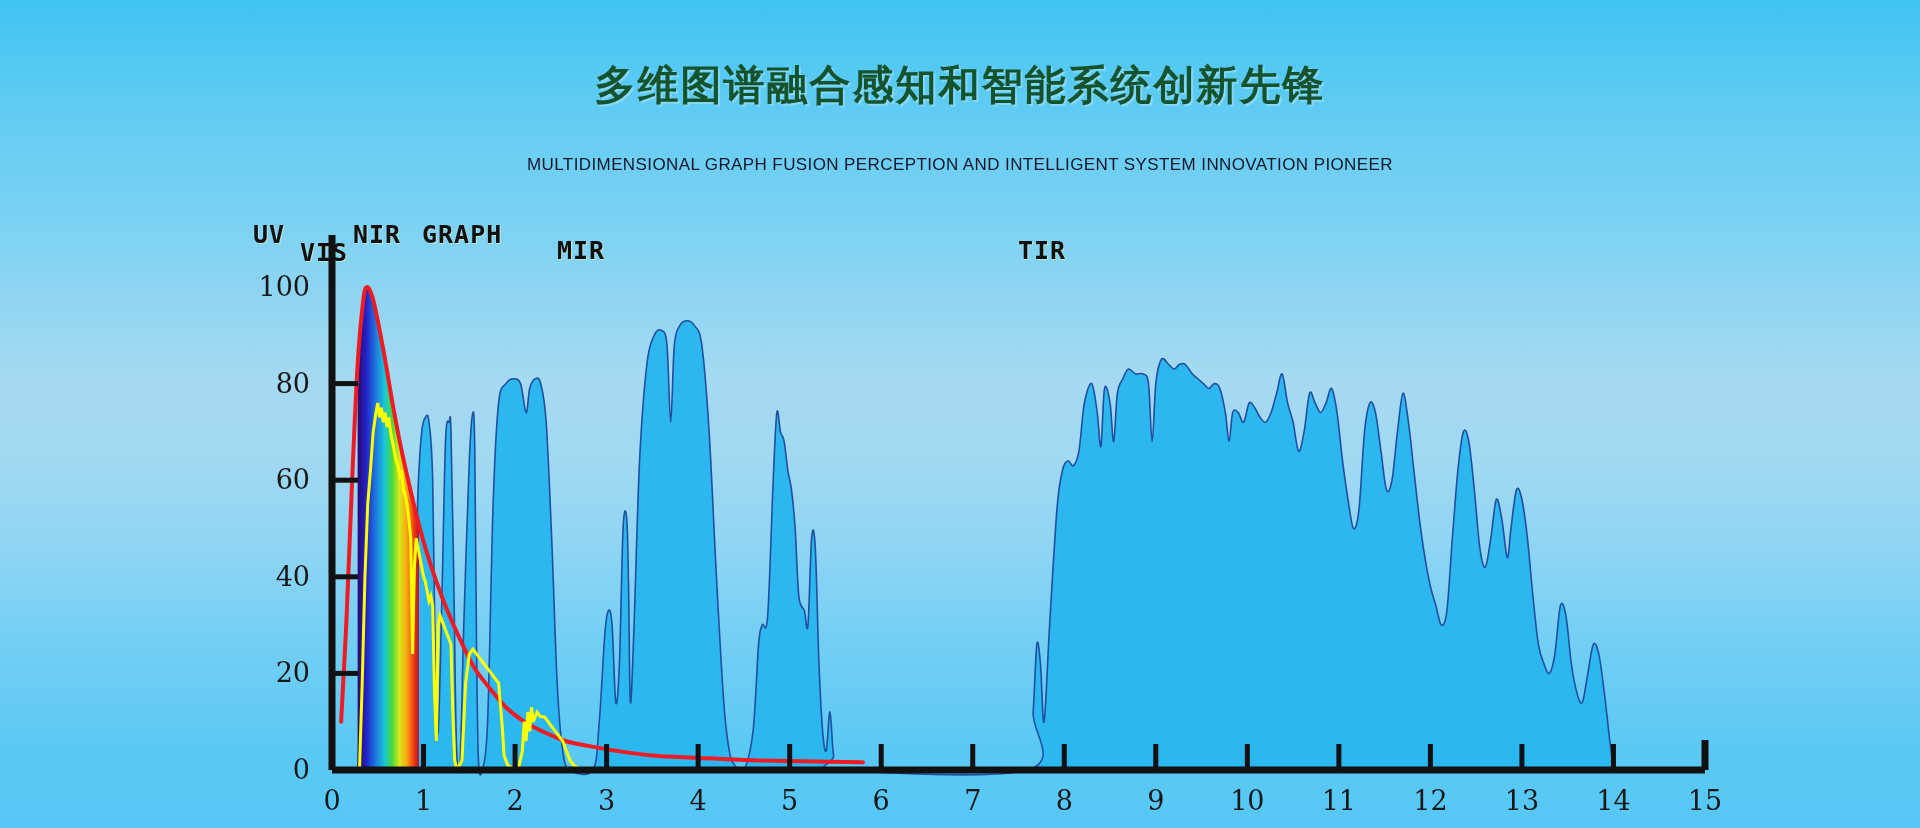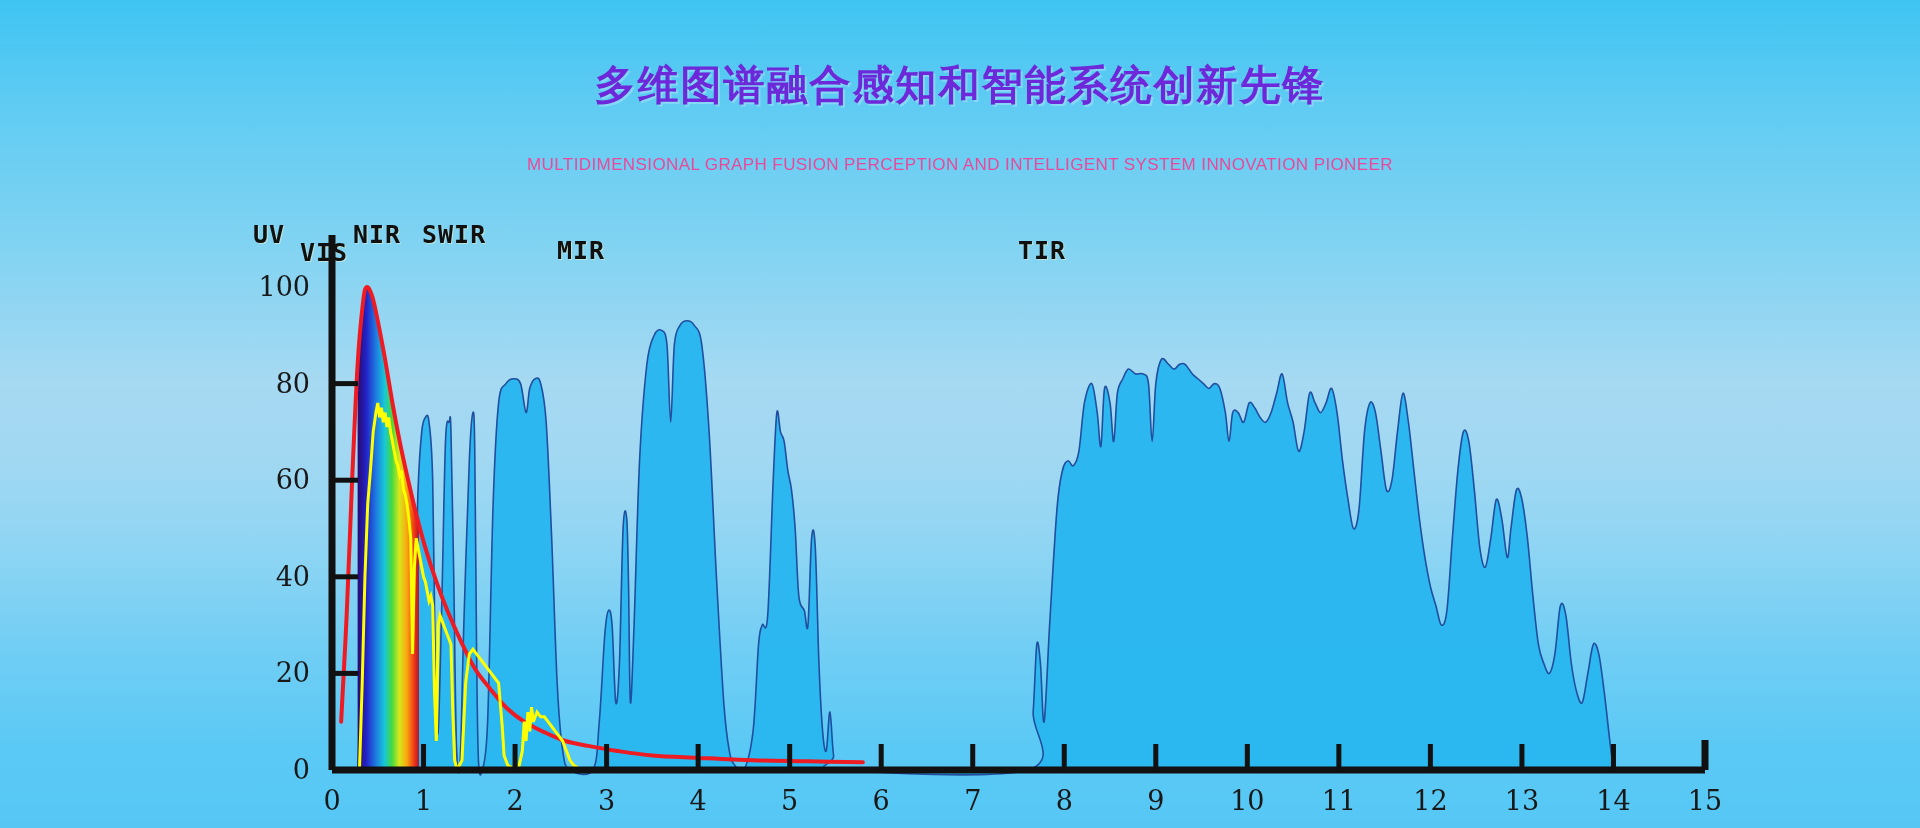--- a/index.html
+++ b/index.html
@@ -20,31 +20,31 @@
   }
   #stage{position:absolute;inset:0;}
 
   .title{
     position:absolute;left:0;right:0;top:58px;
     text-align:center;
     font-family:"DejaVu Sans","Liberation Sans",sans-serif;
     font-weight:bold;
     font-size:41px;
     letter-spacing:2px;
-    color:#6d28d9;
+    color:#14532d;
     text-shadow:2px 2px 0 rgba(255,255,255,.25);
   }
   .subtitle{
     position:absolute;left:0;right:0;top:155px;
     text-align:center;
     font-family:"Liberation Sans",sans-serif;
     font-weight:400;
     font-size:17px;
     letter-spacing:.4px;
-    color:#ec4899;
+    color:#0f172a;
   }
 
   .bandlabel{
     position:absolute;
     font-family:"DejaVu Sans Mono","Liberation Mono",monospace;
     font-weight:bold;
     font-size:25px;
     letter-spacing:1px;
     color:#101010;
     white-space:nowrap;
@@ -64,21 +64,21 @@
 <body>
 
 <div id="stage">
 
   <div class="title">多维图谱融合感知和智能系统创新先锋</div>
   <div class="subtitle">MULTIDIMENSIONAL GRAPH FUSION PERCEPTION AND INTELLIGENT SYSTEM INNOVATION PIONEER</div>
 
   <div class="bandlabel" id="band-0" style="left: 253px; top: 220px;">UV</div>
   <div class="bandlabel" id="band-1" style="left: 300px; top: 238px;">VIS</div>
   <div class="bandlabel" id="band-2" style="left: 353px; top: 220px;">NIR</div>
-  <div class="bandlabel" id="band-3" style="left: 422px; top: 220px;">SWIR</div>
+  <div class="bandlabel" id="band-3" style="left: 422px; top: 220px;">GRAPH</div>
   <div class="bandlabel" id="band-4" style="left: 557px; top: 236px;">MIR</div>
   <div class="bandlabel" id="band-5" style="left: 1018px; top: 220px; margin-top: 16px;">TIR</div>
 
   <svg id="plot" width="1920" height="828">
     <defs>
       <linearGradient id="visgrad" x1="0" y1="0" x2="1" y2="0">
         <stop offset="0.00" stop-color="#2a0a6e"></stop>
         <stop offset="0.14" stop-color="#2222c8"></stop>
         <stop offset="0.30" stop-color="#1e7ce0"></stop>
         <stop offset="0.44" stop-color="#17c8d8"></stop>

